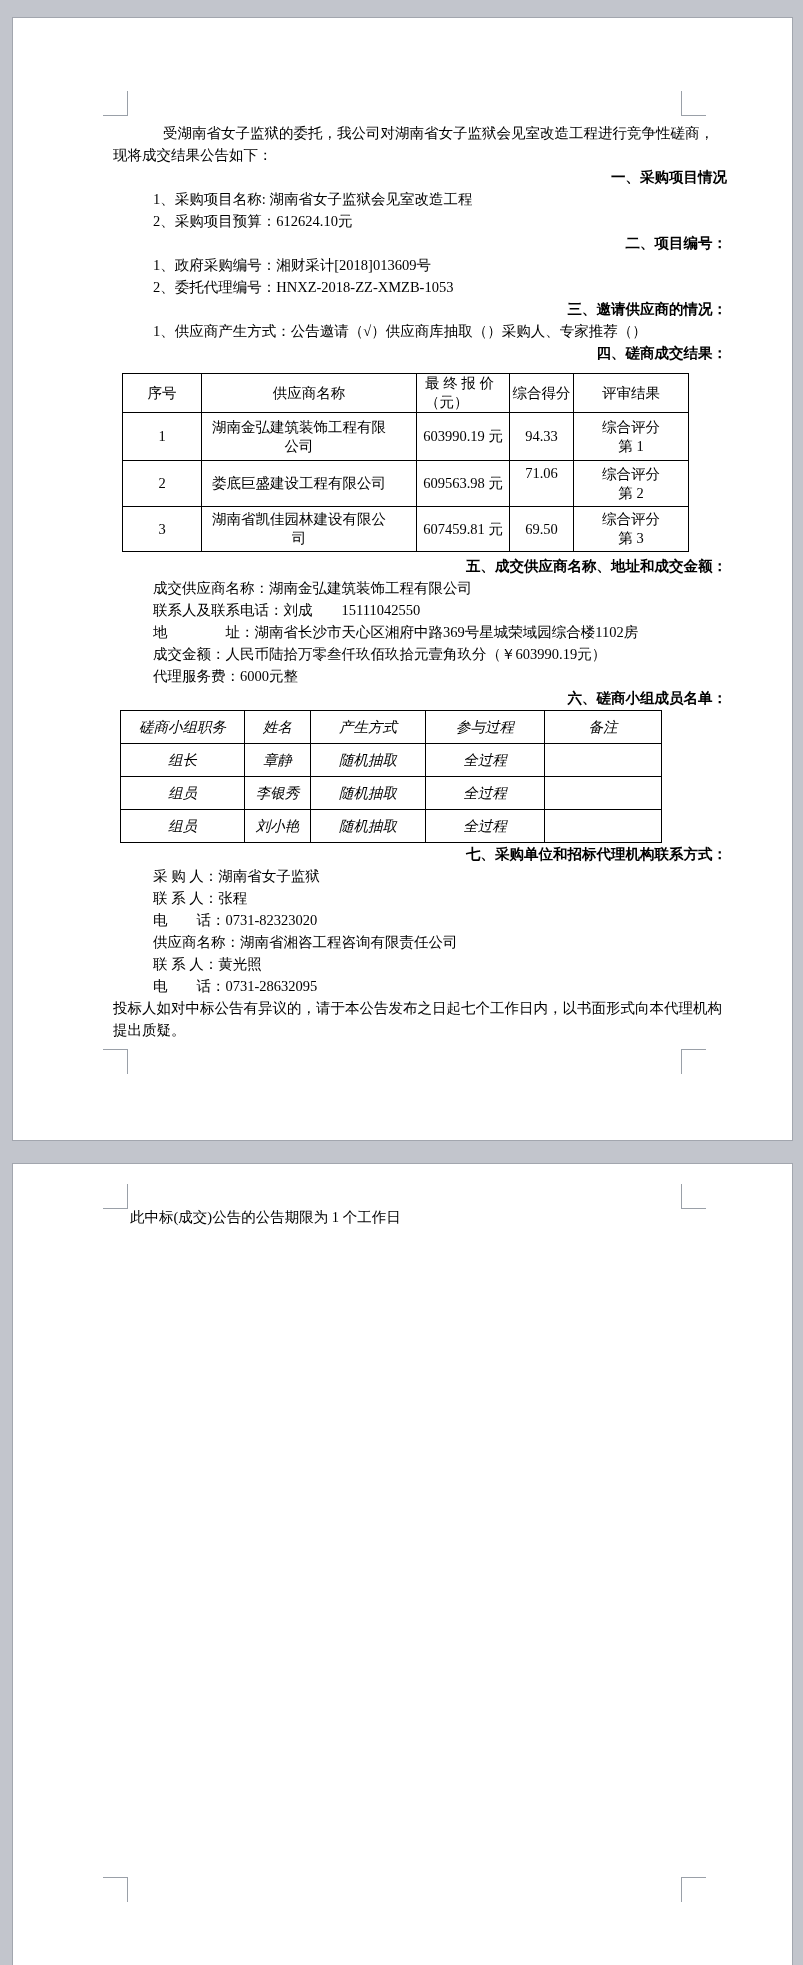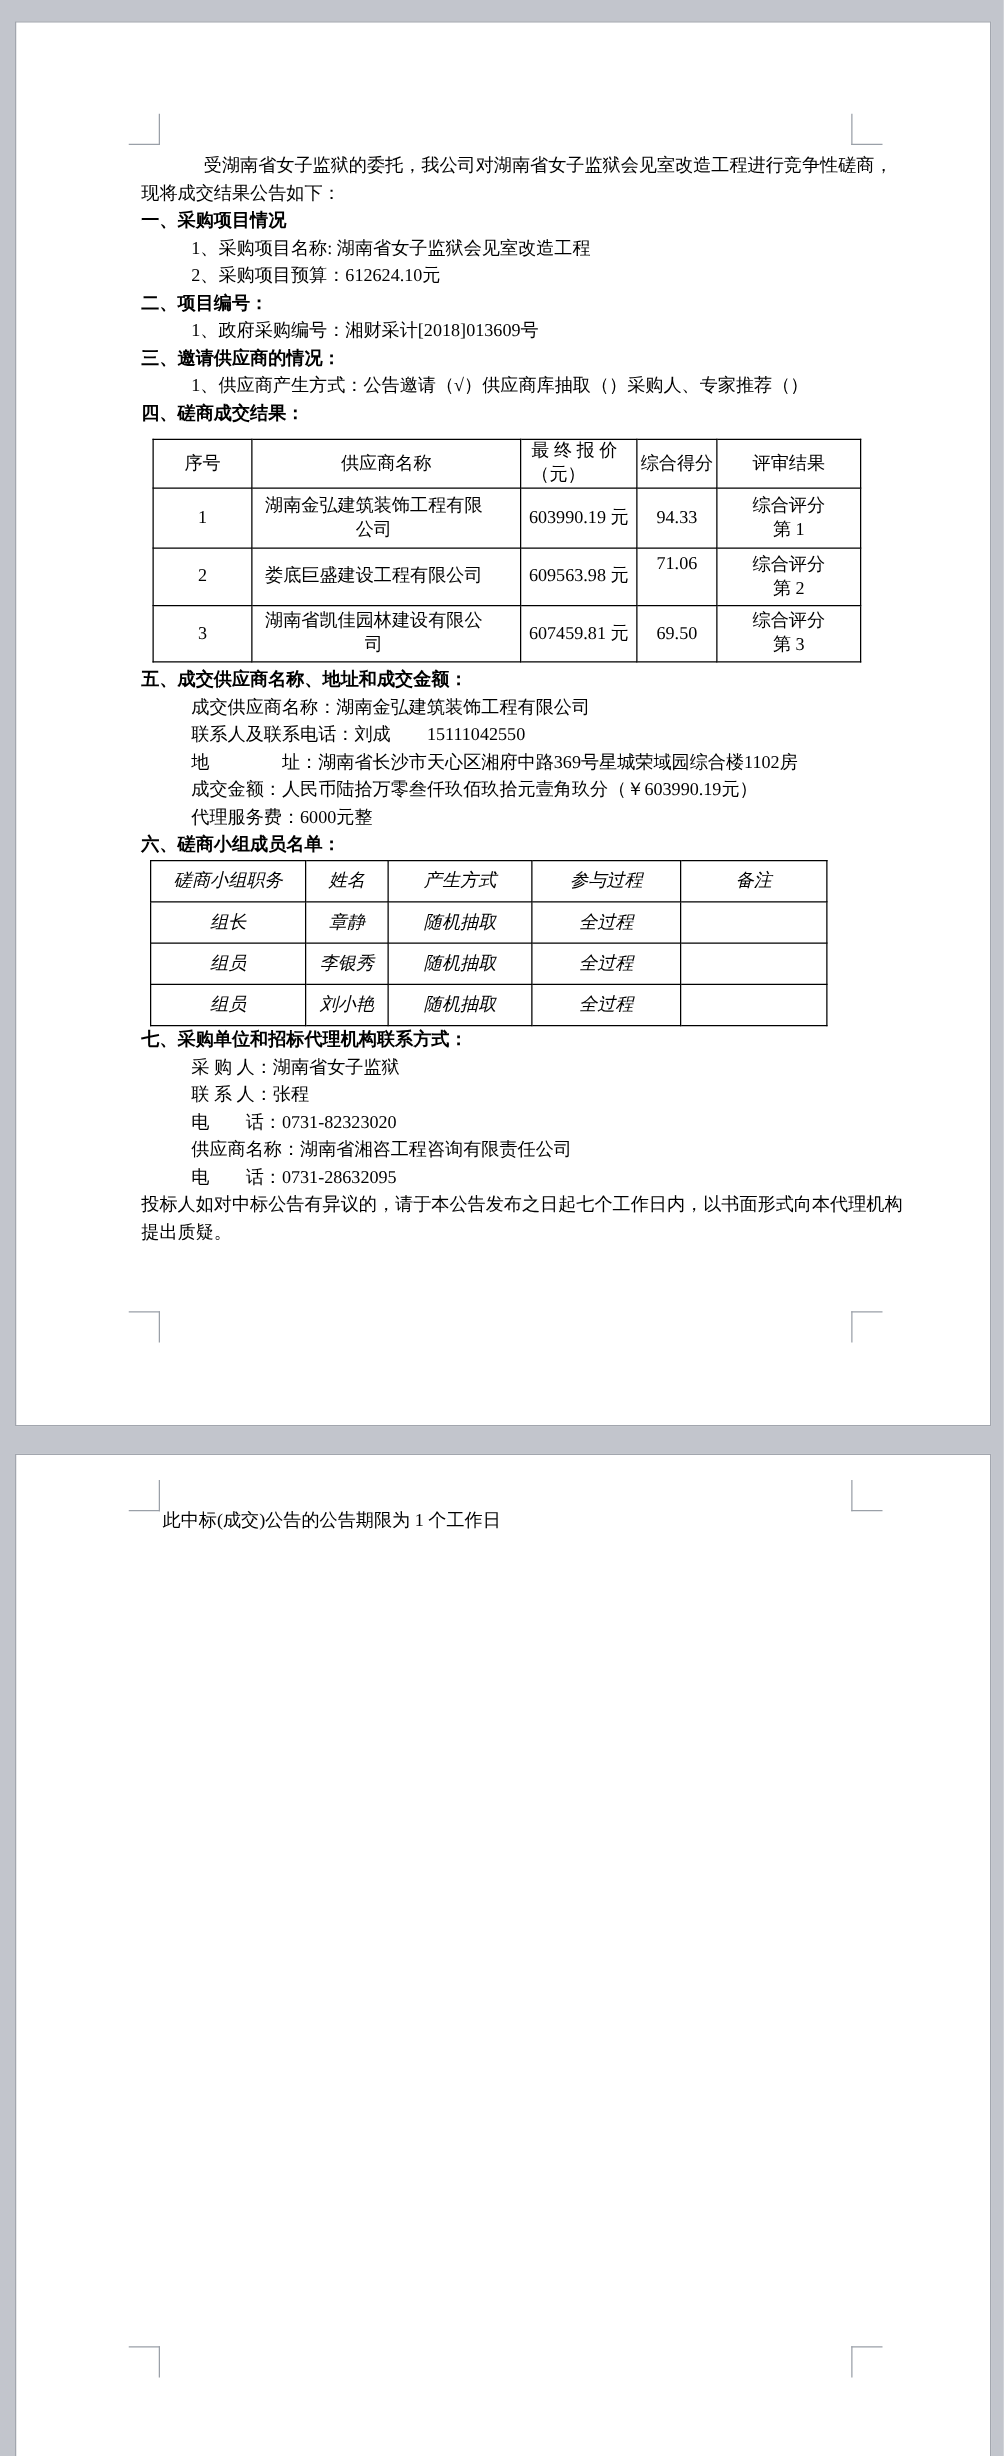--- a/index.html
+++ b/index.html
@@ -18,21 +18,21 @@
   }
   #page1{top:17px;height:1124px;}
   #page2{top:1163px;height:812px;}
   .content{
     position:absolute;left:0;top:0;right:0;
     padding:104px 65px 0 100px;
     font-size:14.5px;line-height:22px;
   }
   .p2content{padding:42px 47px 0 100px;}
   .intro{text-indent:50px;}
-  .heading{font-weight:bold;}
+  .heading{margin-left:10px;font-weight:bold;text-align:right;}
   .item{margin-left:40px;}
   .closing{margin-left:0;}
   .p2line{text-indent:17px;}
 
   table{border-collapse:collapse;table-layout:fixed;}
   td,th{border:1px solid #000;font-weight:normal;font-size:14.5px;
         text-align:center;vertical-align:middle;padding:0;line-height:19px;}
   .pre{white-space:pre-line;}
 
   #result-table{width:566px;margin:9px 0 3px 9px;}
@@ -69,20 +69,21 @@
 <div class="page" id="page1">
   <div class="content">
     <div class="intro">受湖南省女子监狱的委托，我公司对湖南省女子监狱会见室改造工程进行竞争性磋商，现将成交结果公告如下：</div>
 
     <div class="heading">一、采购项目情况</div>
     <div class="item">1、采购项目名称: 湖南省女子监狱会见室改造工程</div>
     <div class="item">2、采购项目预算：612624.10元</div>
 
     <div class="heading">二、项目编号：</div>
     <div class="item">1、政府采购编号：湘财采计[2018]013609号</div>
+    <div class="item">2、委托代理编号：HNXZ-2018-ZZ-XMZB-1053</div>
 
     <div class="heading">三、邀请供应商的情况：</div>
     <div class="item">1、供应商产生方式：公告邀请（√）供应商库抽取（）采购人、专家推荐（）</div>
 
     <div class="heading">四、磋商成交结果：</div>
 
     <table id="result-table">
       <colgroup>
           <col class="c0">
           <col class="c1">
@@ -177,20 +178,21 @@
           <td></td>
         </tr>
       </tbody>
     </table>
 
     <div class="heading">七、采购单位和招标代理机构联系方式：</div>
     <div class="item">采 购 人：湖南省女子监狱</div>
     <div class="item">联 系 人：张程</div>
     <div class="item">电　　话：0731-82323020</div>
     <div class="item">供应商名称：湖南省湘咨工程咨询有限责任公司</div>
+    <div class="item">联 系 人：黄光照</div>
     <div class="item">电　　话：0731-28632095</div>
 
     <div class="closing">投标人如对中标公告有异议的，请于本公告发布之日起七个工作日内，以书面形式向本代理机构提出质疑。</div>
   </div>
 </div>
 
 <div class="page" id="page2">
   <div class="content p2content">
     <div class="p2line">此中标(成交)公告的公告期限为 1 个工作日</div>
   </div>

